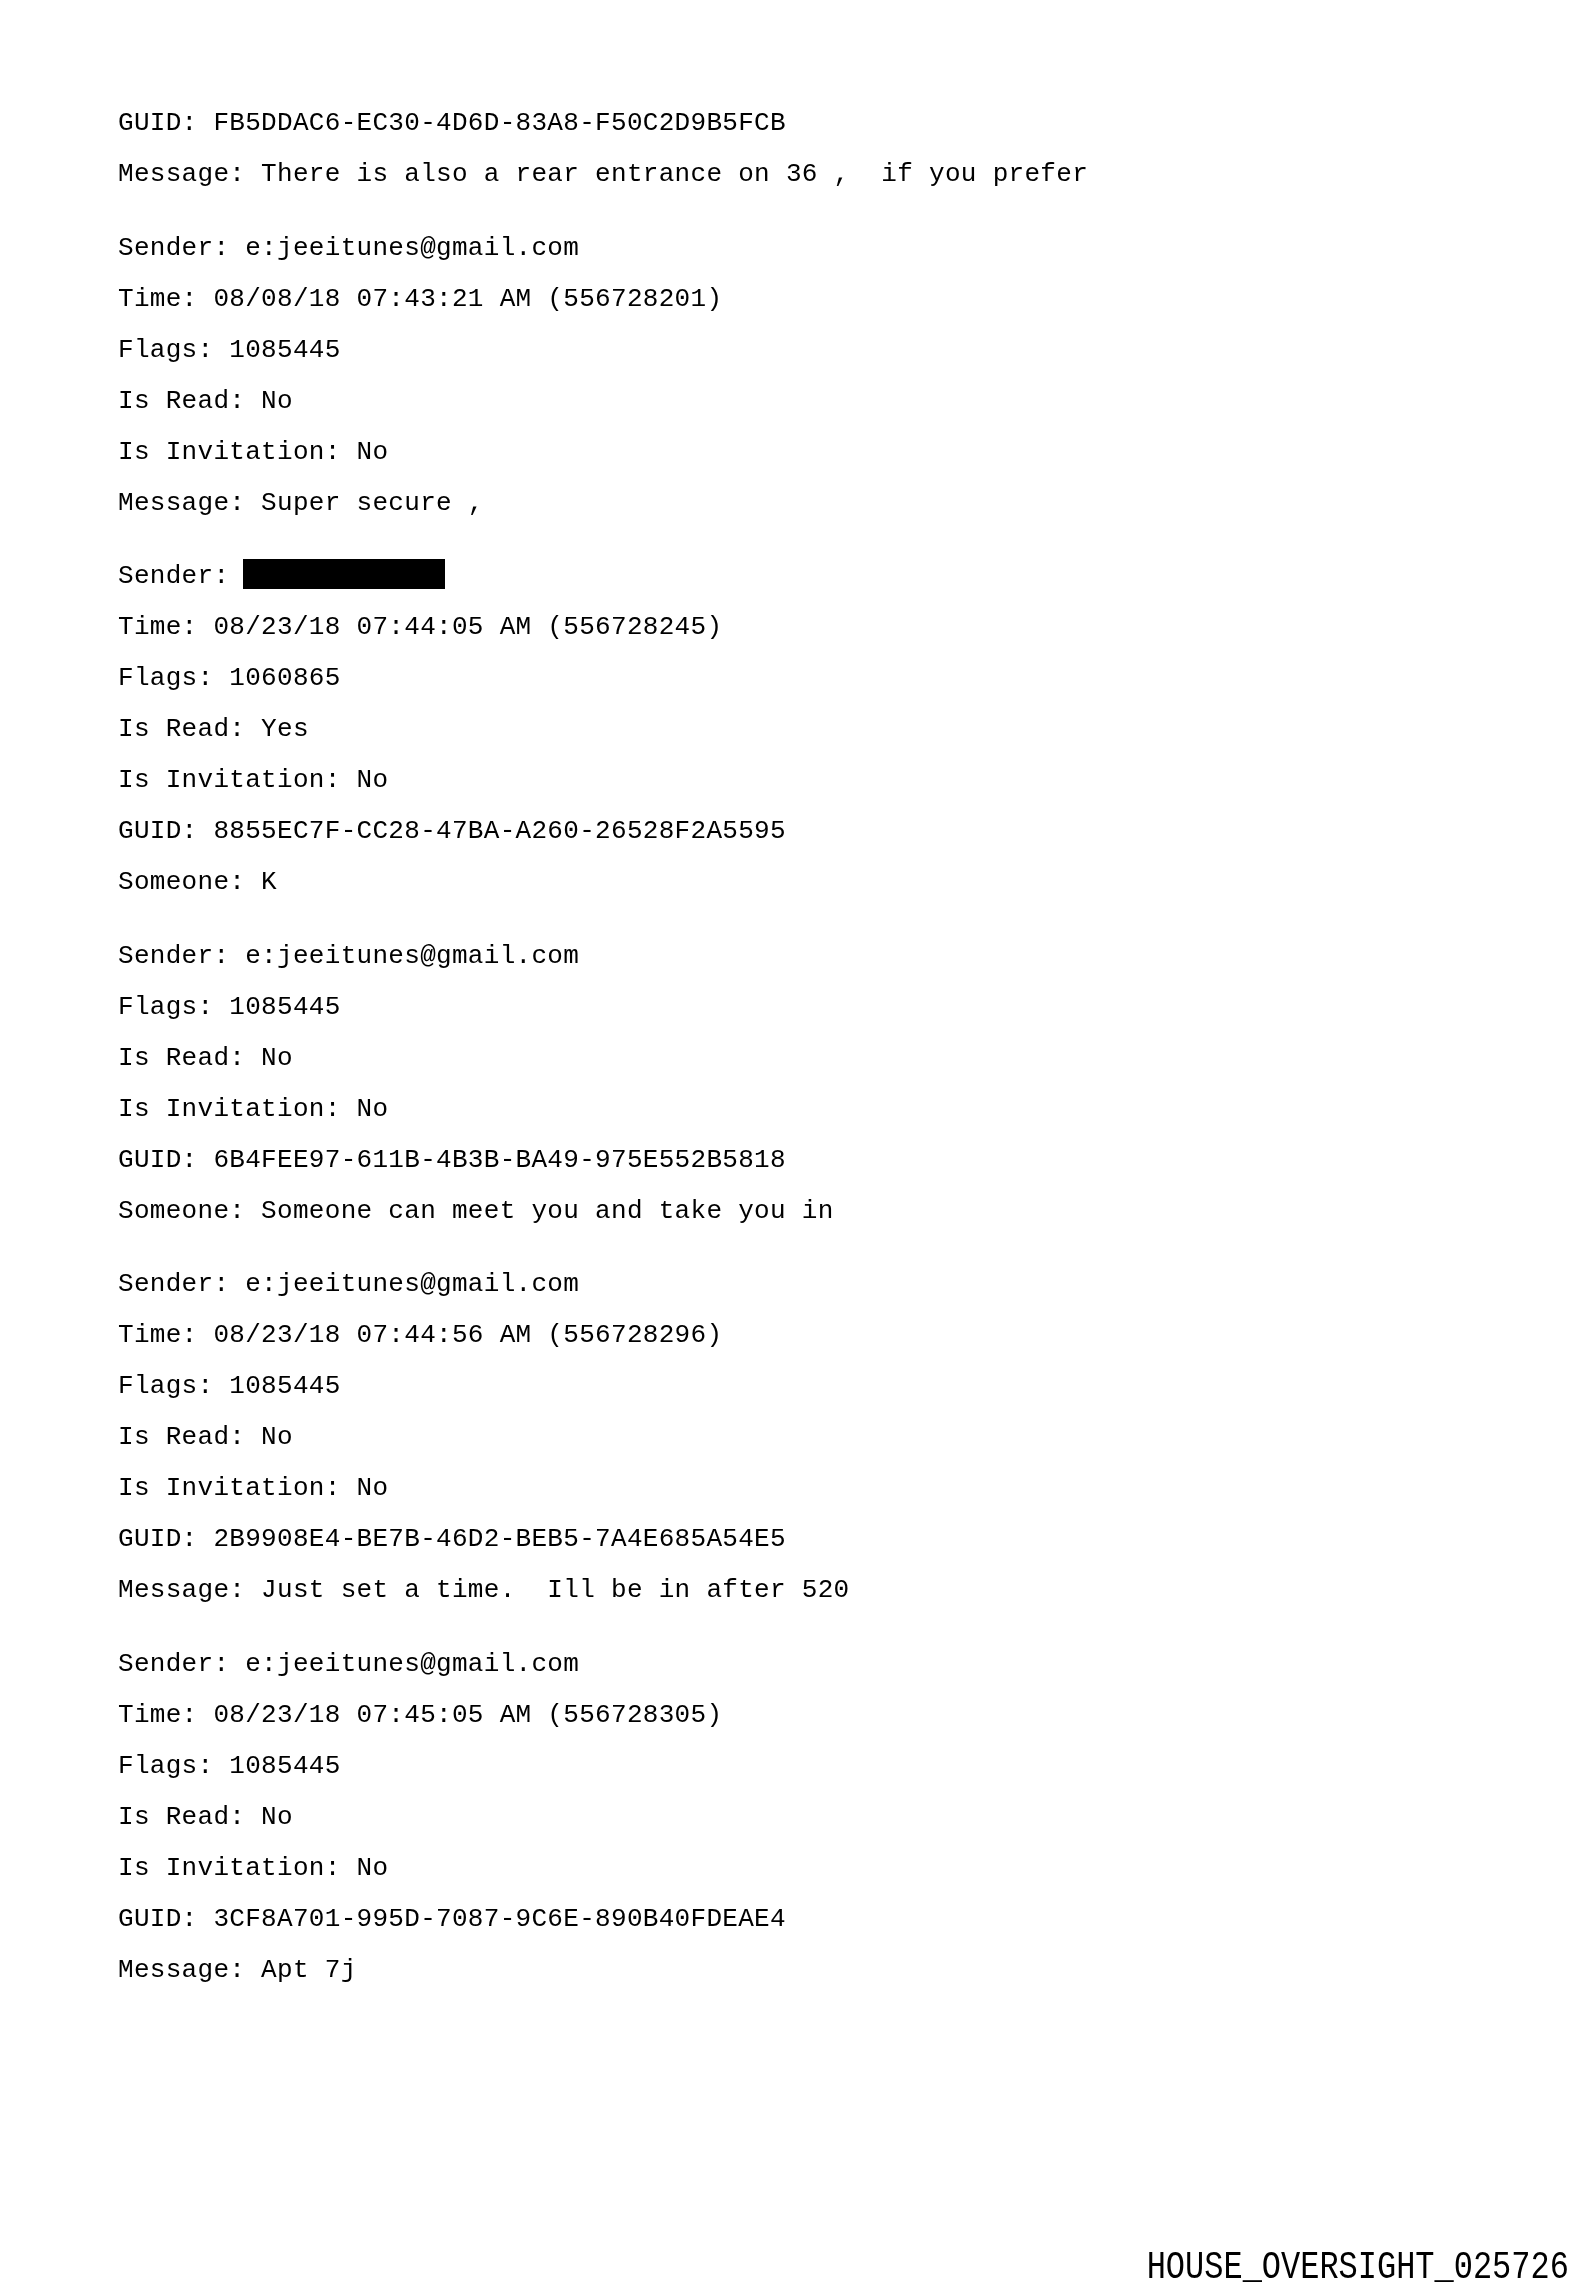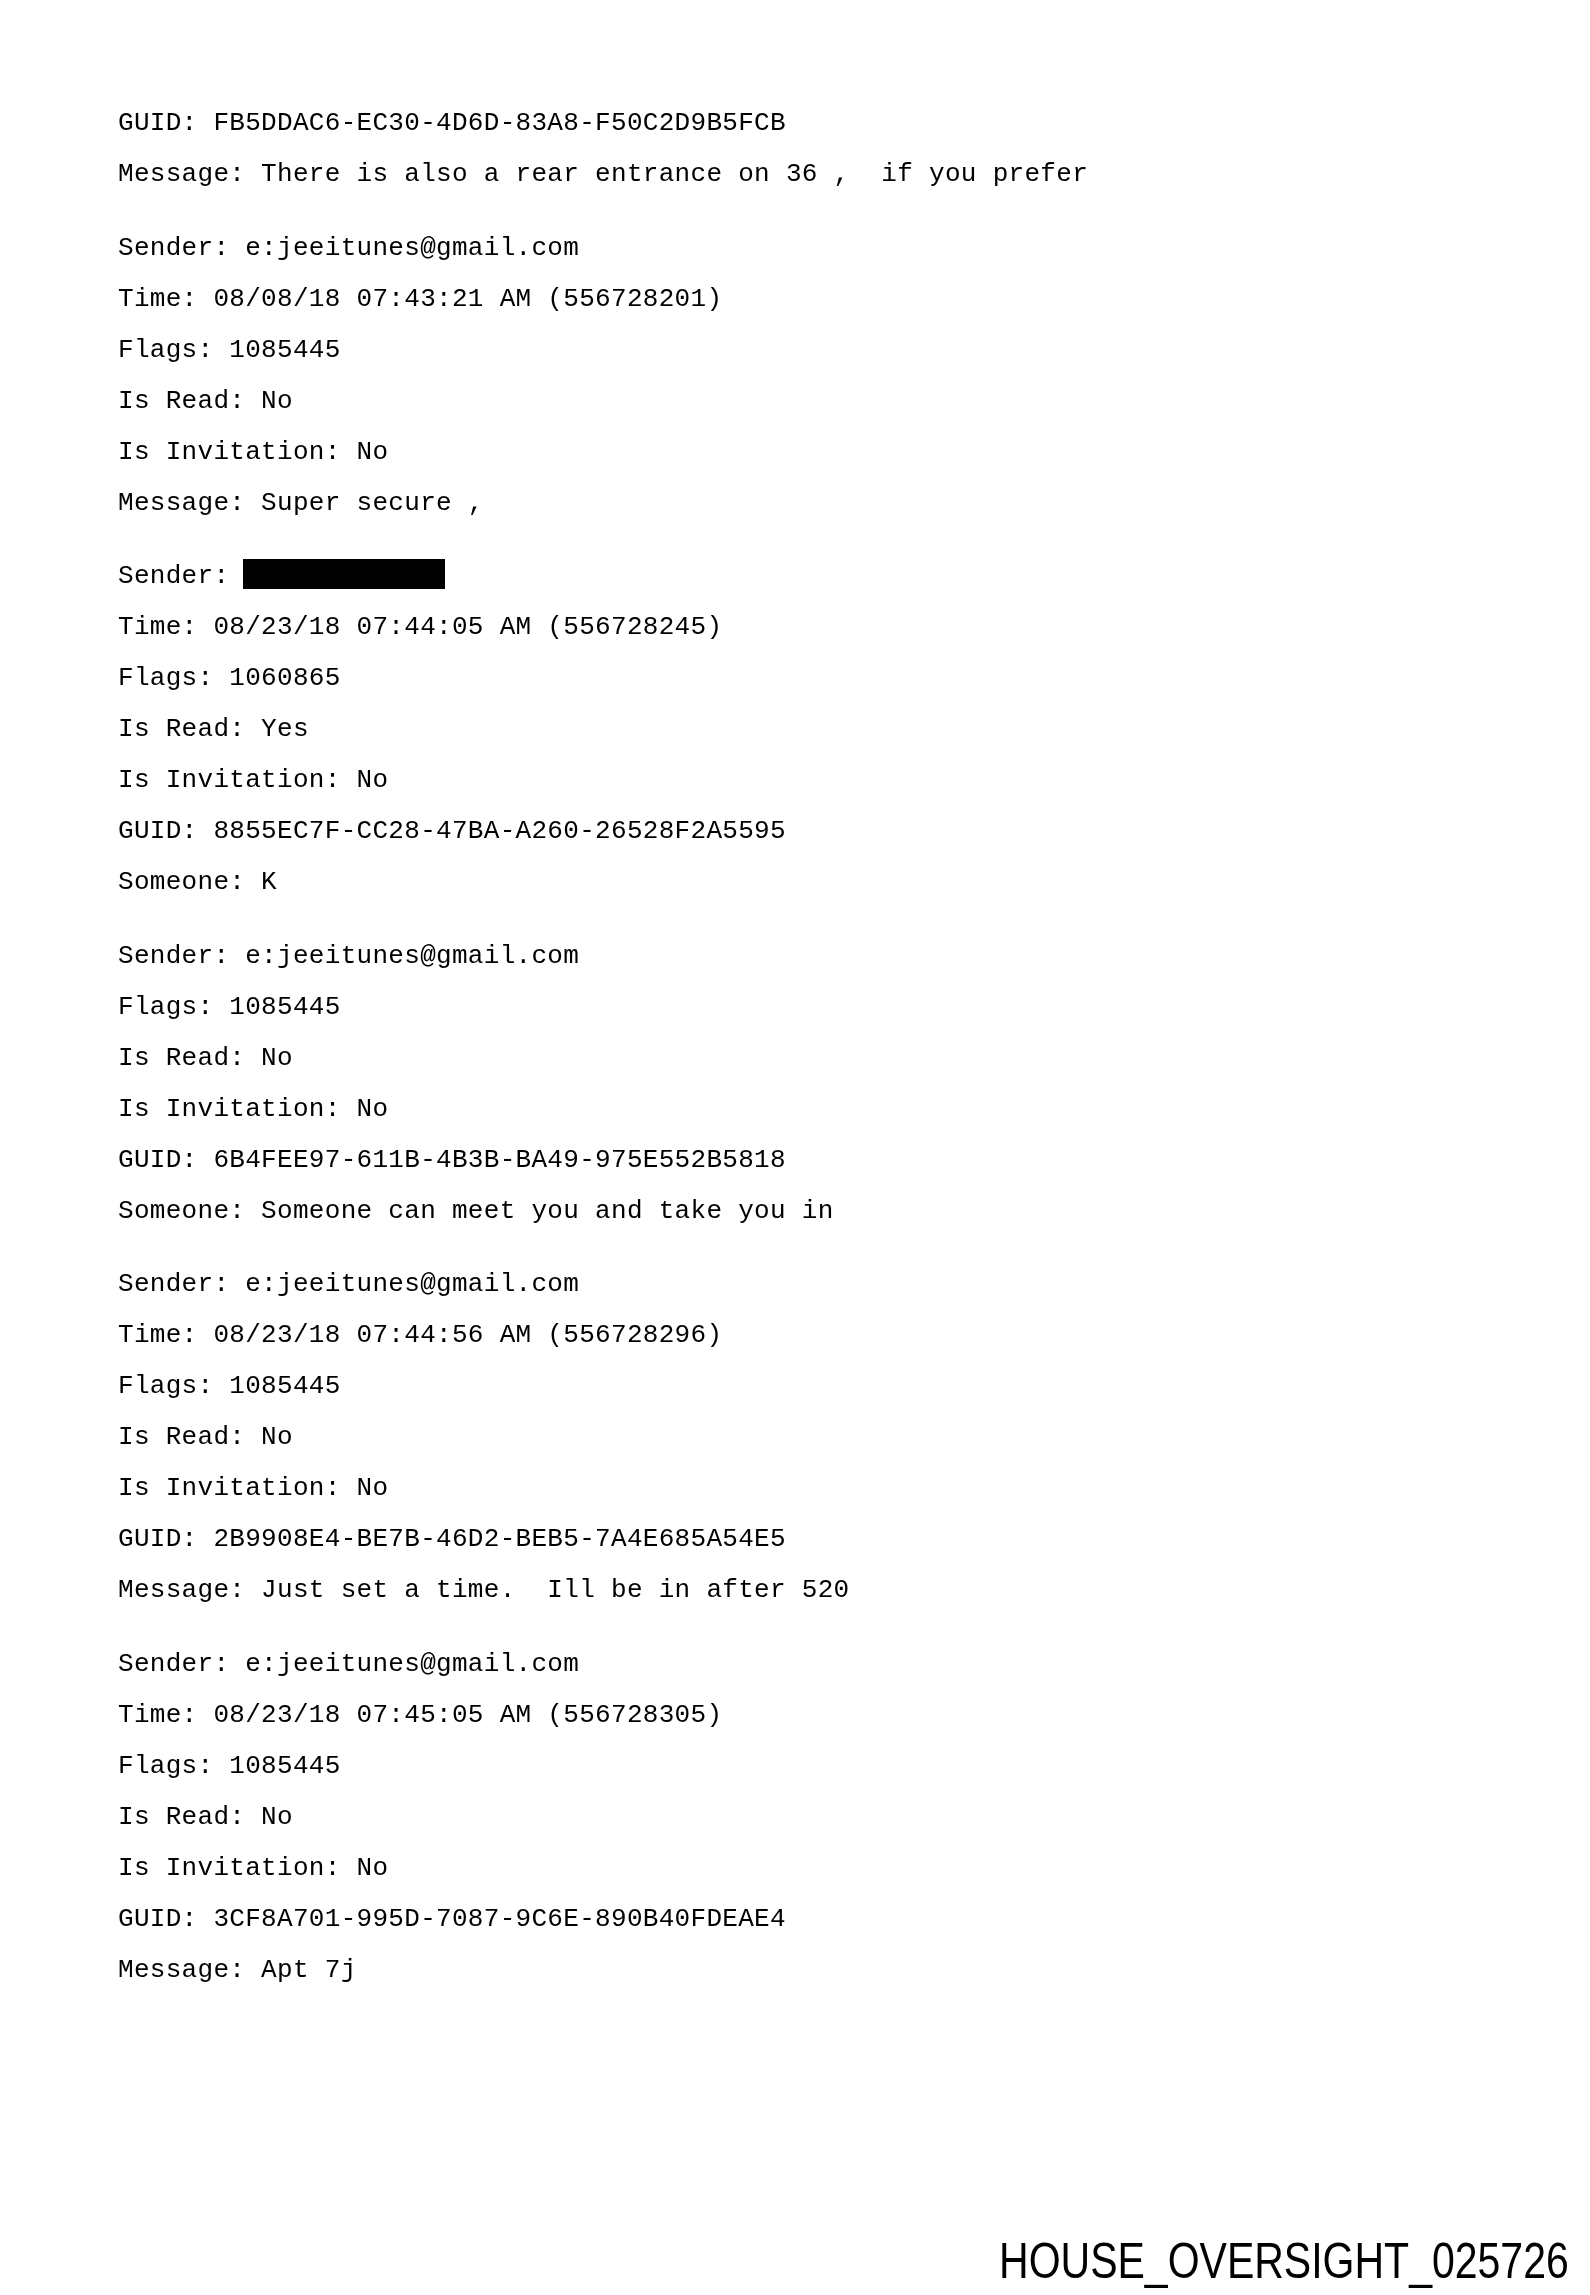--- a/index.html
+++ b/index.html
@@ -40,22 +40,22 @@
     width: 202px;
     height: 29.5px;
     margin-left: 14px;
     background: #000000;
     vertical-align: -5.8px;
   }
   .footer {
     position: absolute;
     right: 22.5px;
     bottom: 5.1px;
-    font-family: Liberation Sans, sans-serif;
-    font-size: 50px;
+    font-family: Liberation Mono, monospace;
+    font-size: 39px;
     font-weight: 400;
     color: #000000;
     white-space: nowrap;
     text-align: center;
   }
   .footer .bates {
     display: inline-block;
     transform: scaleX(0.82);
     transform-origin: 100% 50%;
   }

